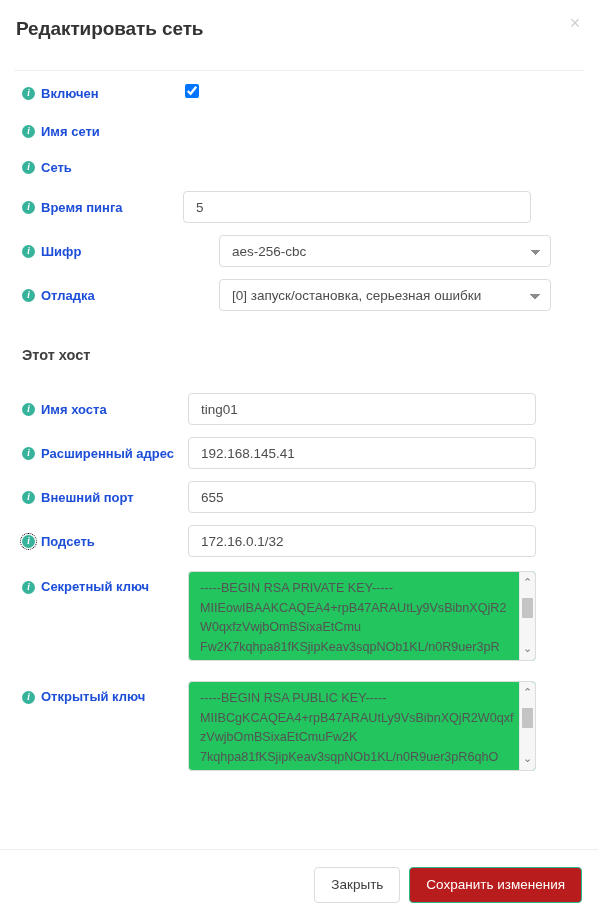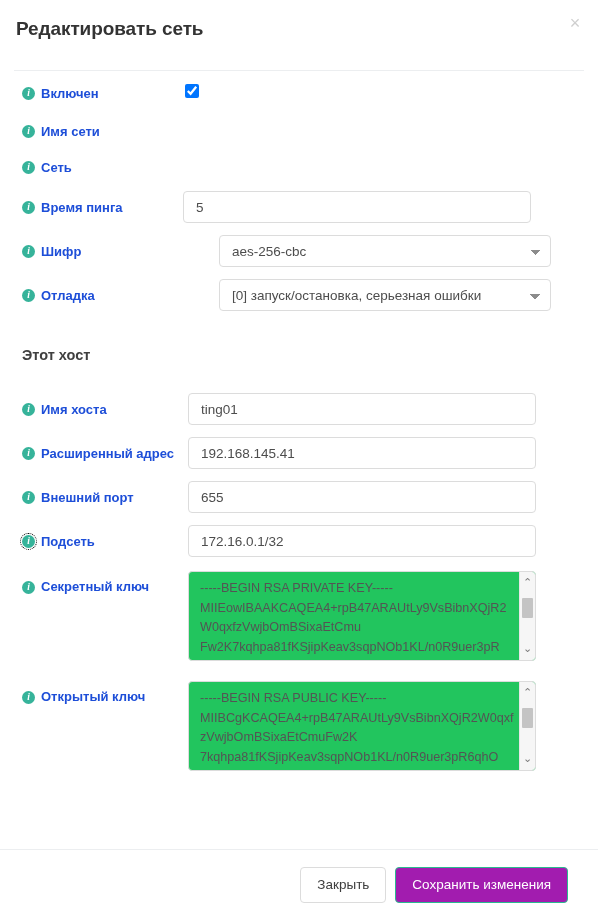--- a/index.html
+++ b/index.html
@@ -262,39 +262,39 @@
 
   
   .modal-footer {
     flex: 0 0 auto;
     height: 70px;
     border-top: 1px solid #eceef0;
     display: flex;
     align-items: center;
     justify-content: flex-end;
     gap: 9px;
-    padding: 0 30px;
+    padding: 0 16px;
     box-sizing: border-box;
   }
   .btn {
     height: 36px;
     border-radius: 4px;
     font-size: 13.5px;
     font-family: "Liberation Sans", sans-serif;
     cursor: pointer;
     box-sizing: border-box;
     padding: 0 16px;
   }
   .btn-default {
     background: #ffffff;
     border: 1px solid #dcdcdc;
     color: #3d3d3d;
   }
   .btn-primary {
-    background: #a21caf;
+    background: #b91c1c;
     border: 1px solid #2ab98f;
     color: #ffffff;
   }
   .sp-10 { height: 10px; }
   .sp-12 { height: 12px; }
   .sp-14 { height: 14px; }
   .sp-16 { height: 16px; }
   .sp-20 { height: 20px; }
 </style>
 </head>

